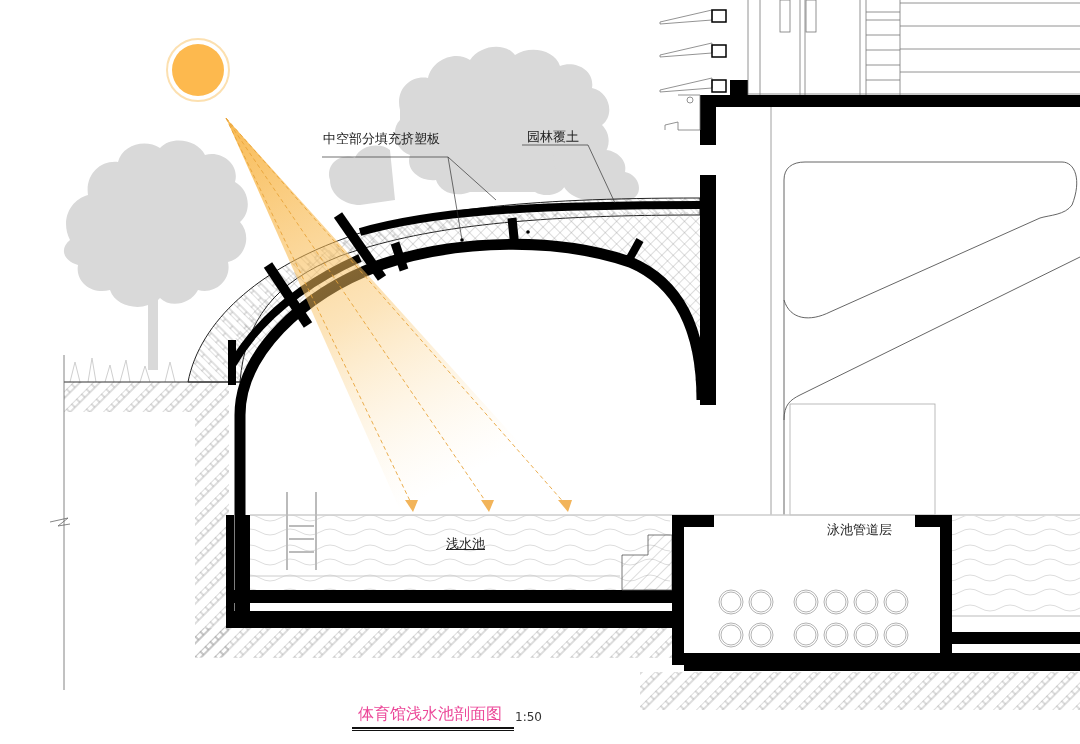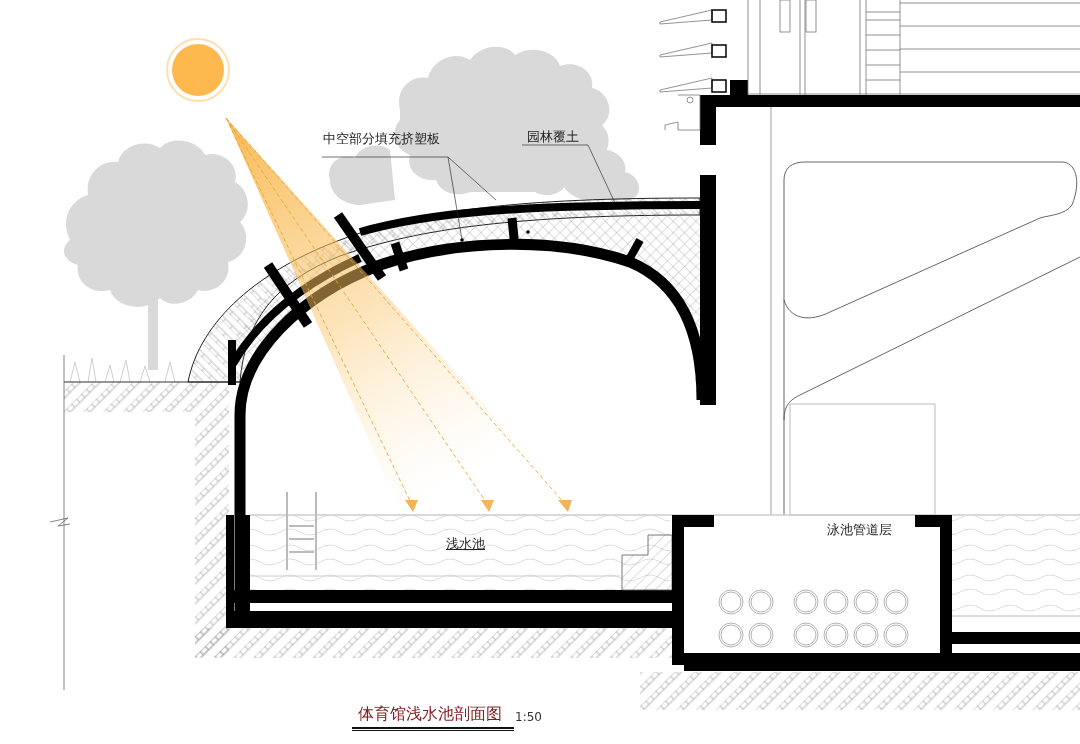--- a/index.html
+++ b/index.html
@@ -1,20 +1,20 @@
 <!DOCTYPE html>
 <html><head>
 <meta charset="utf-8">
 <style>
   html, body { margin: 0; padding: 0; background: #ffffff; }
   body { width: 1080px; height: 744px; overflow: hidden; position: relative;
          font-family: "DejaVu Sans", "Liberation Sans", sans-serif; }
   #drawing { position: absolute; left: 0; top: 0; width: 1080px; height: 744px; }
   .label { position: absolute; font-size: 13px; color: #222; white-space: nowrap; line-height: 1; }
-  .title { position: absolute; left: 358px; top: 706px; font-size: 16px; color: #7f1d1d; white-space: nowrap; line-height: 1; }
+  .title { position: absolute; left: 358px; top: 706px; font-size: 16px; color: #ec4899; white-space: nowrap; line-height: 1; }
   .scale { position: absolute; left: 515px; top: 711px; font-size: 12px; color: #333; line-height: 1; }
   .title-underline { position: absolute; left: 352px; top: 727px; width: 162px; height: 0;
                      border-top: 2px solid #111; border-bottom: 1px solid #111; padding-top: 1px; }
 </style>
 </head>
 <body>
 
 <svg id="drawing" width="1080" height="744" viewBox="0 0 1080 744" xmlns="http://www.w3.org/2000/svg">
   <defs>
     <pattern id="earth" patternUnits="userSpaceOnUse" width="14" height="14" patternTransform="rotate(45)">

